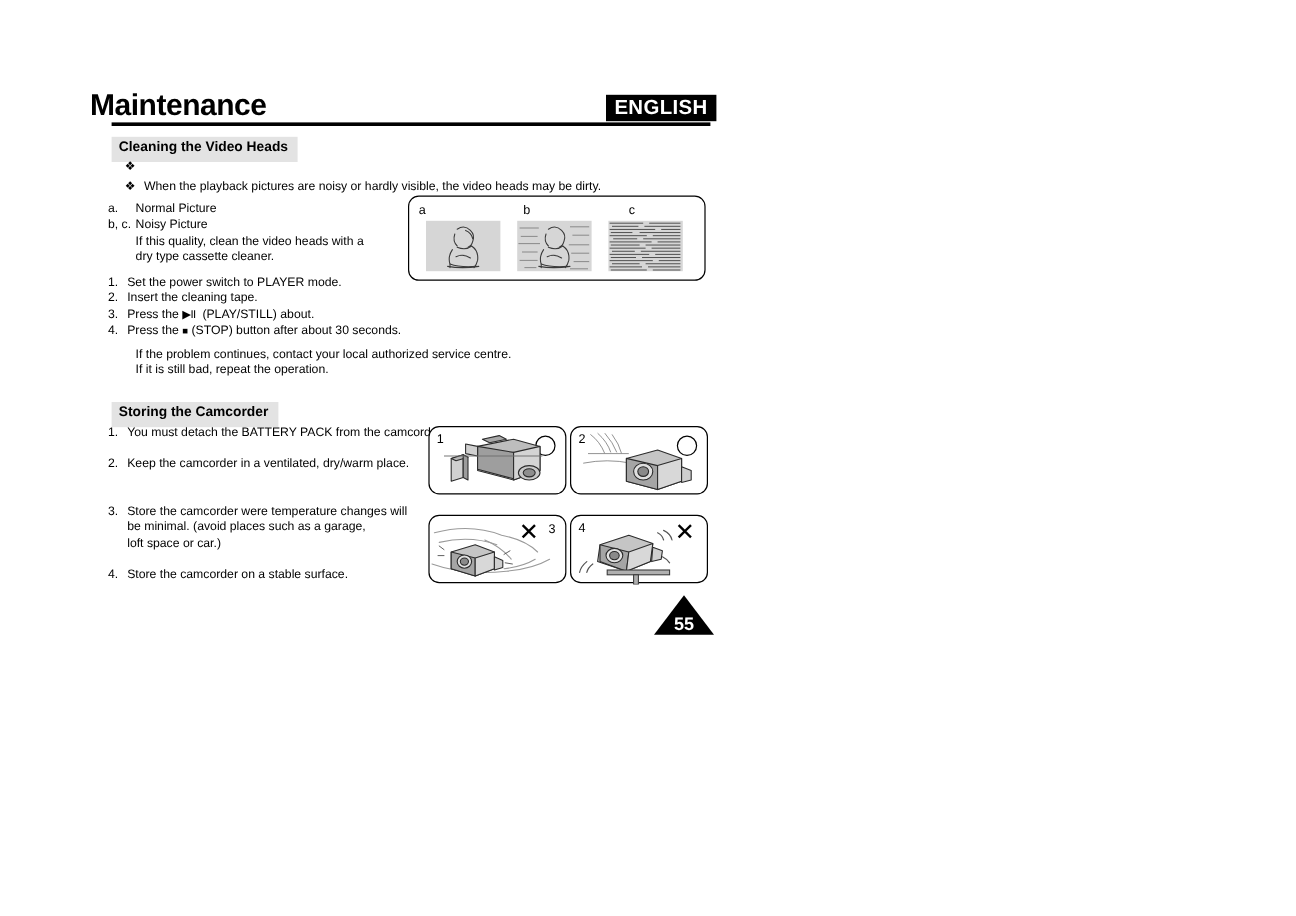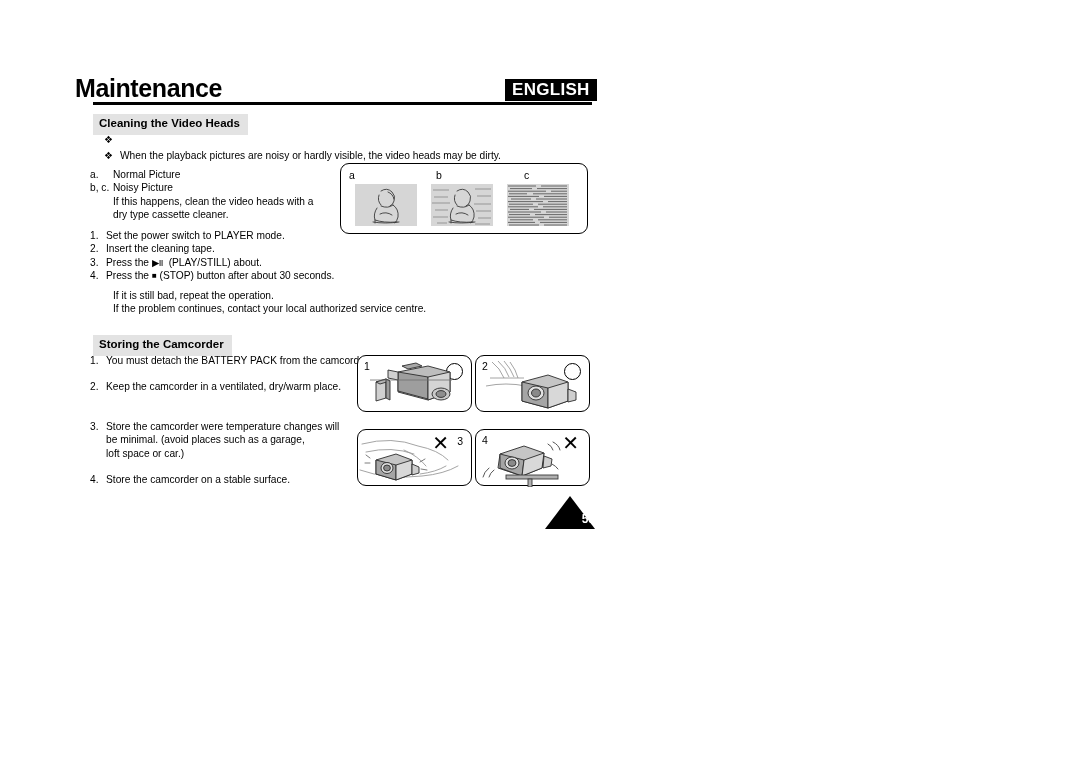--- a/index.html
+++ b/index.html
@@ -172,23 +172,23 @@
     width: 0; height: 0;
     border-left: 25px solid transparent;
     border-right: 25px solid transparent;
     border-bottom: 33px solid #000000;
   }
   #page-badge .num {
     position: absolute;
     left: 0;
     top: 17px;
     width: 50px;
-    text-align: right;
+    text-align: center;
     color: #ffffff;
-    font-size: 12px;
+    font-size: 15px;
     font-weight: bold;
     line-height: 1;
   }
 </style>
 </head>
 <body>
 
 <div class="page">
 
   <div class="page-title">Maintenance</div>
@@ -209,21 +209,21 @@
 
   <div class="txt abc-list">
     <div class="abc-row">
       <span class="abc-label">a.</span>
       <span>Normal Picture</span>
     </div>
     <div class="abc-row">
       <span class="abc-label">b, c.</span>
       <span>Noisy Picture</span>
     </div>
-    <div class="abc-sub">If this happens, clean the video heads with a</div>
+    <div class="abc-sub">If this quality, clean the video heads with a</div>
     <div class="abc-sub">dry type cassette cleaner.</div>
   </div>
 
   <div class="txt steps">
     <div class="step-row">
       <span class="step-num">1.</span>
       <span>Set the power switch to PLAYER mode.</span>
     </div>
     <div class="step-row">
       <span class="step-num">2.</span>
@@ -241,22 +241,22 @@
       <span class="step-num">4.</span>
       <span>Press the</span>
       <span>&nbsp;</span>
       <span class="glyph-stop">■</span>
       <span>&nbsp;</span>
       <span>(STOP) button after about 30 seconds.</span>
     </div>
   </div>
 
   <div class="txt note-block">
+    <div>If the problem continues, contact your local authorized service centre.</div>
     <div>If it is still bad, repeat the operation.</div>
-    <div>If the problem continues, contact your local authorized service centre.</div>
   </div>
 
   <div class="panel" id="pic-panel">
     <div class="panel-label" style="left:8px; top:6px;">a</div>
     <div class="panel-label" style="left:95px; top:6px;">b</div>
     <div class="panel-label" style="left:183px; top:6px;">c</div>
 
     <div class="pic-cell" id="pic-a">
       <svg width="62" height="42" viewBox="0 0 62 42">
         <g stroke="#3a3a3a" stroke-width="0.9" fill="none" stroke-linecap="round">

